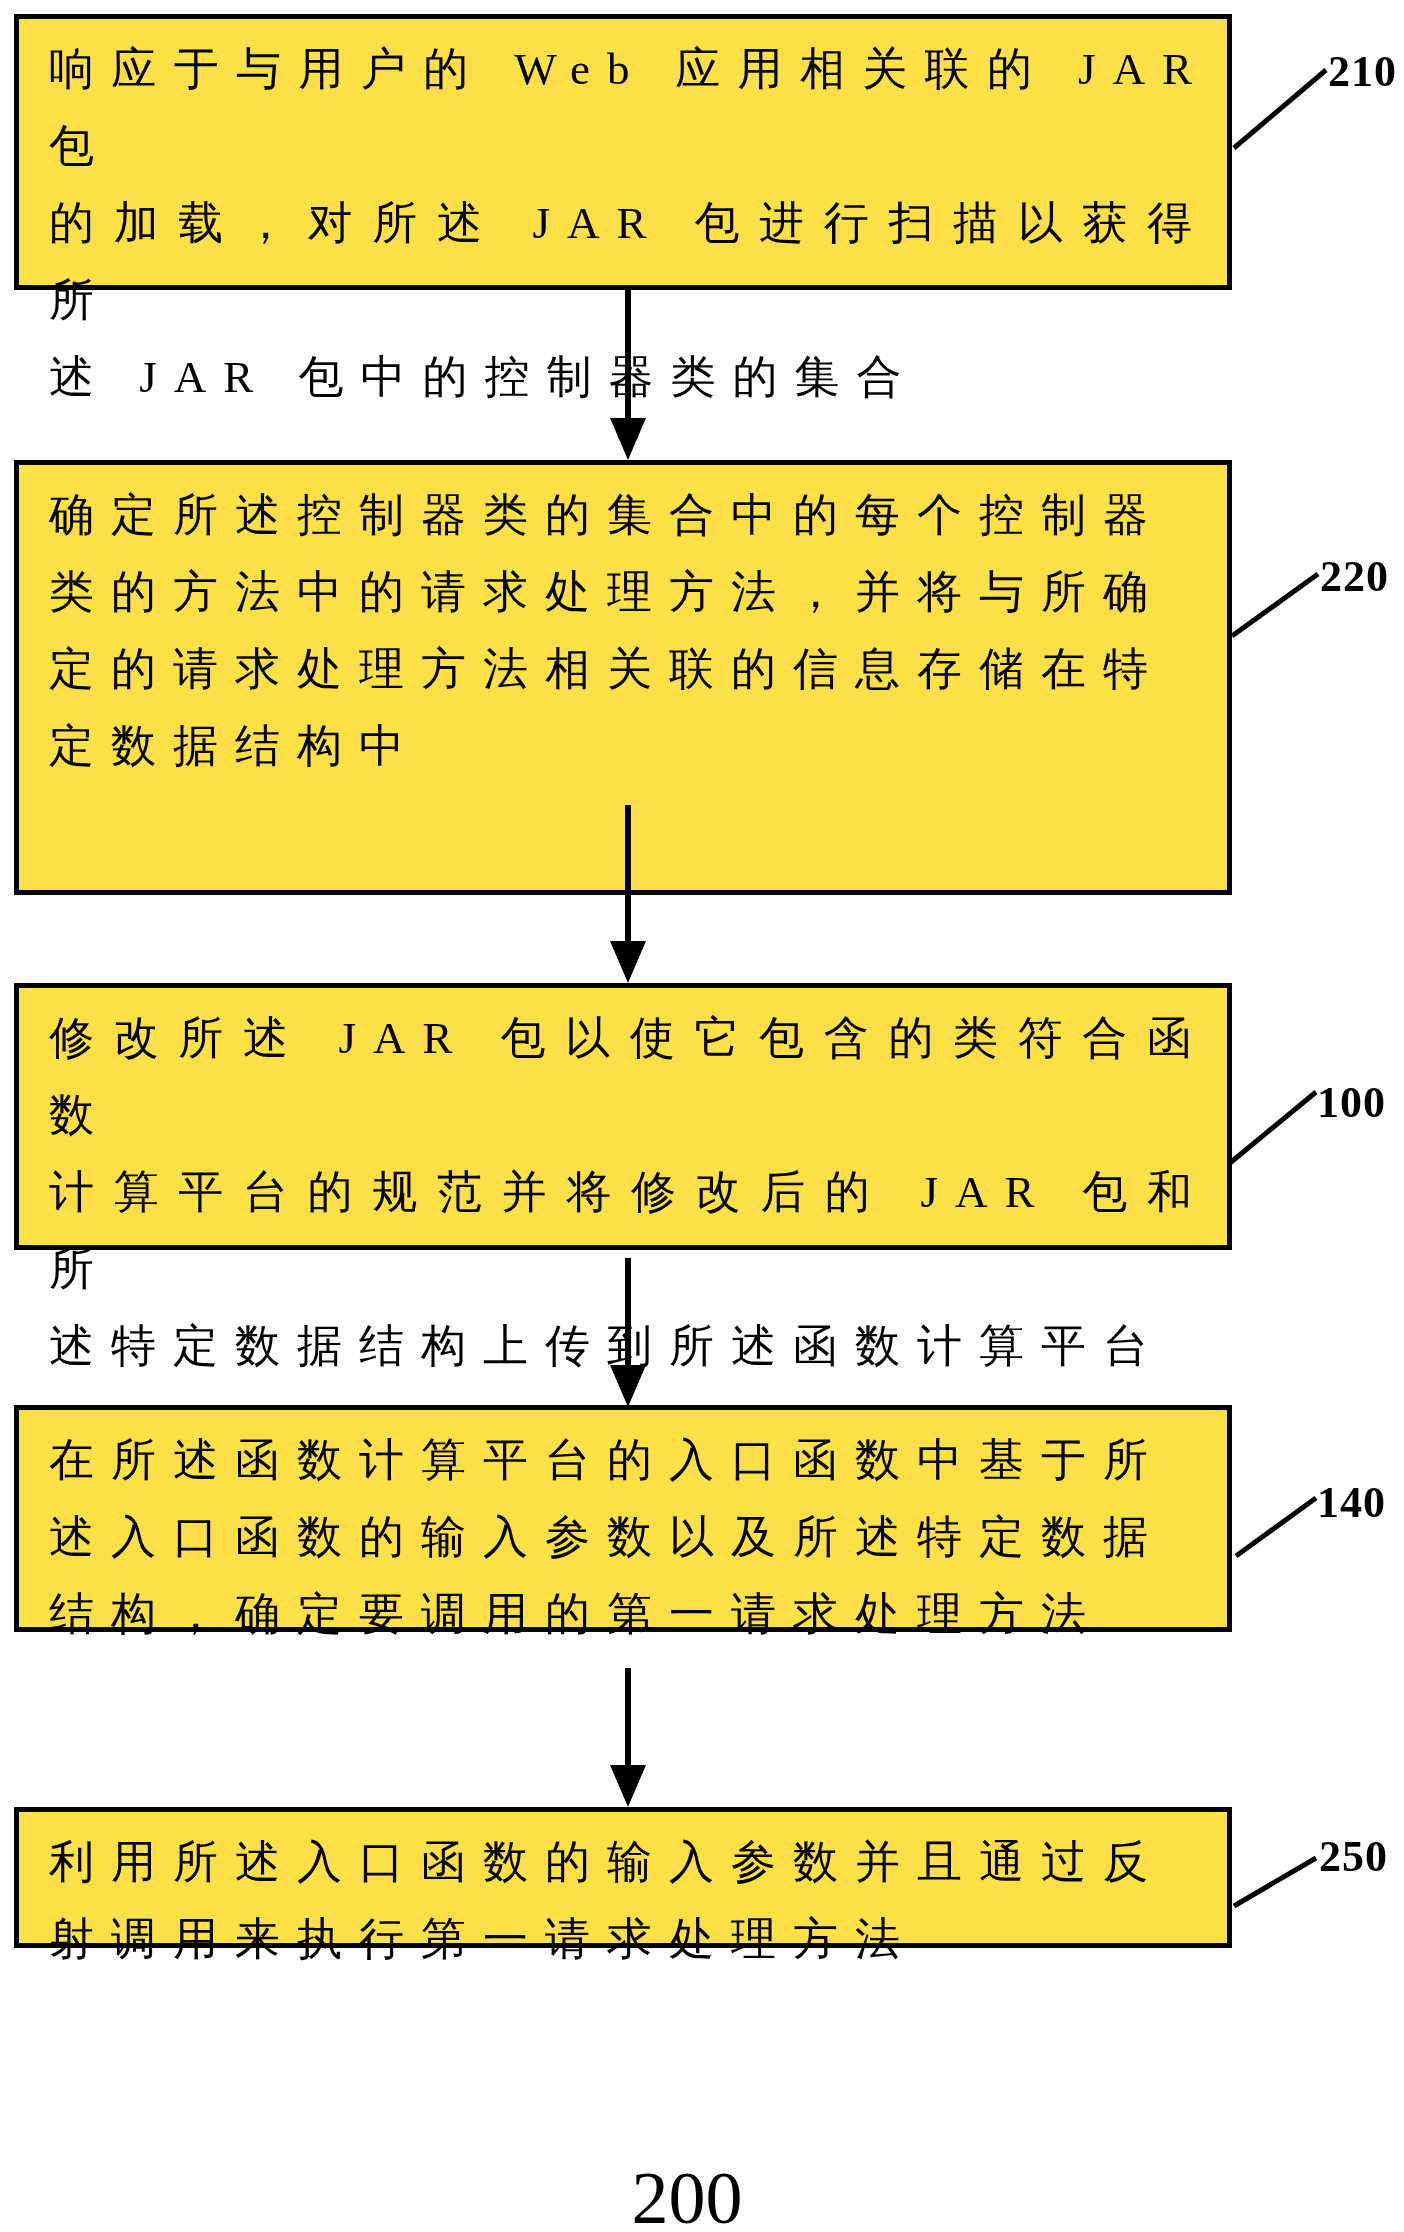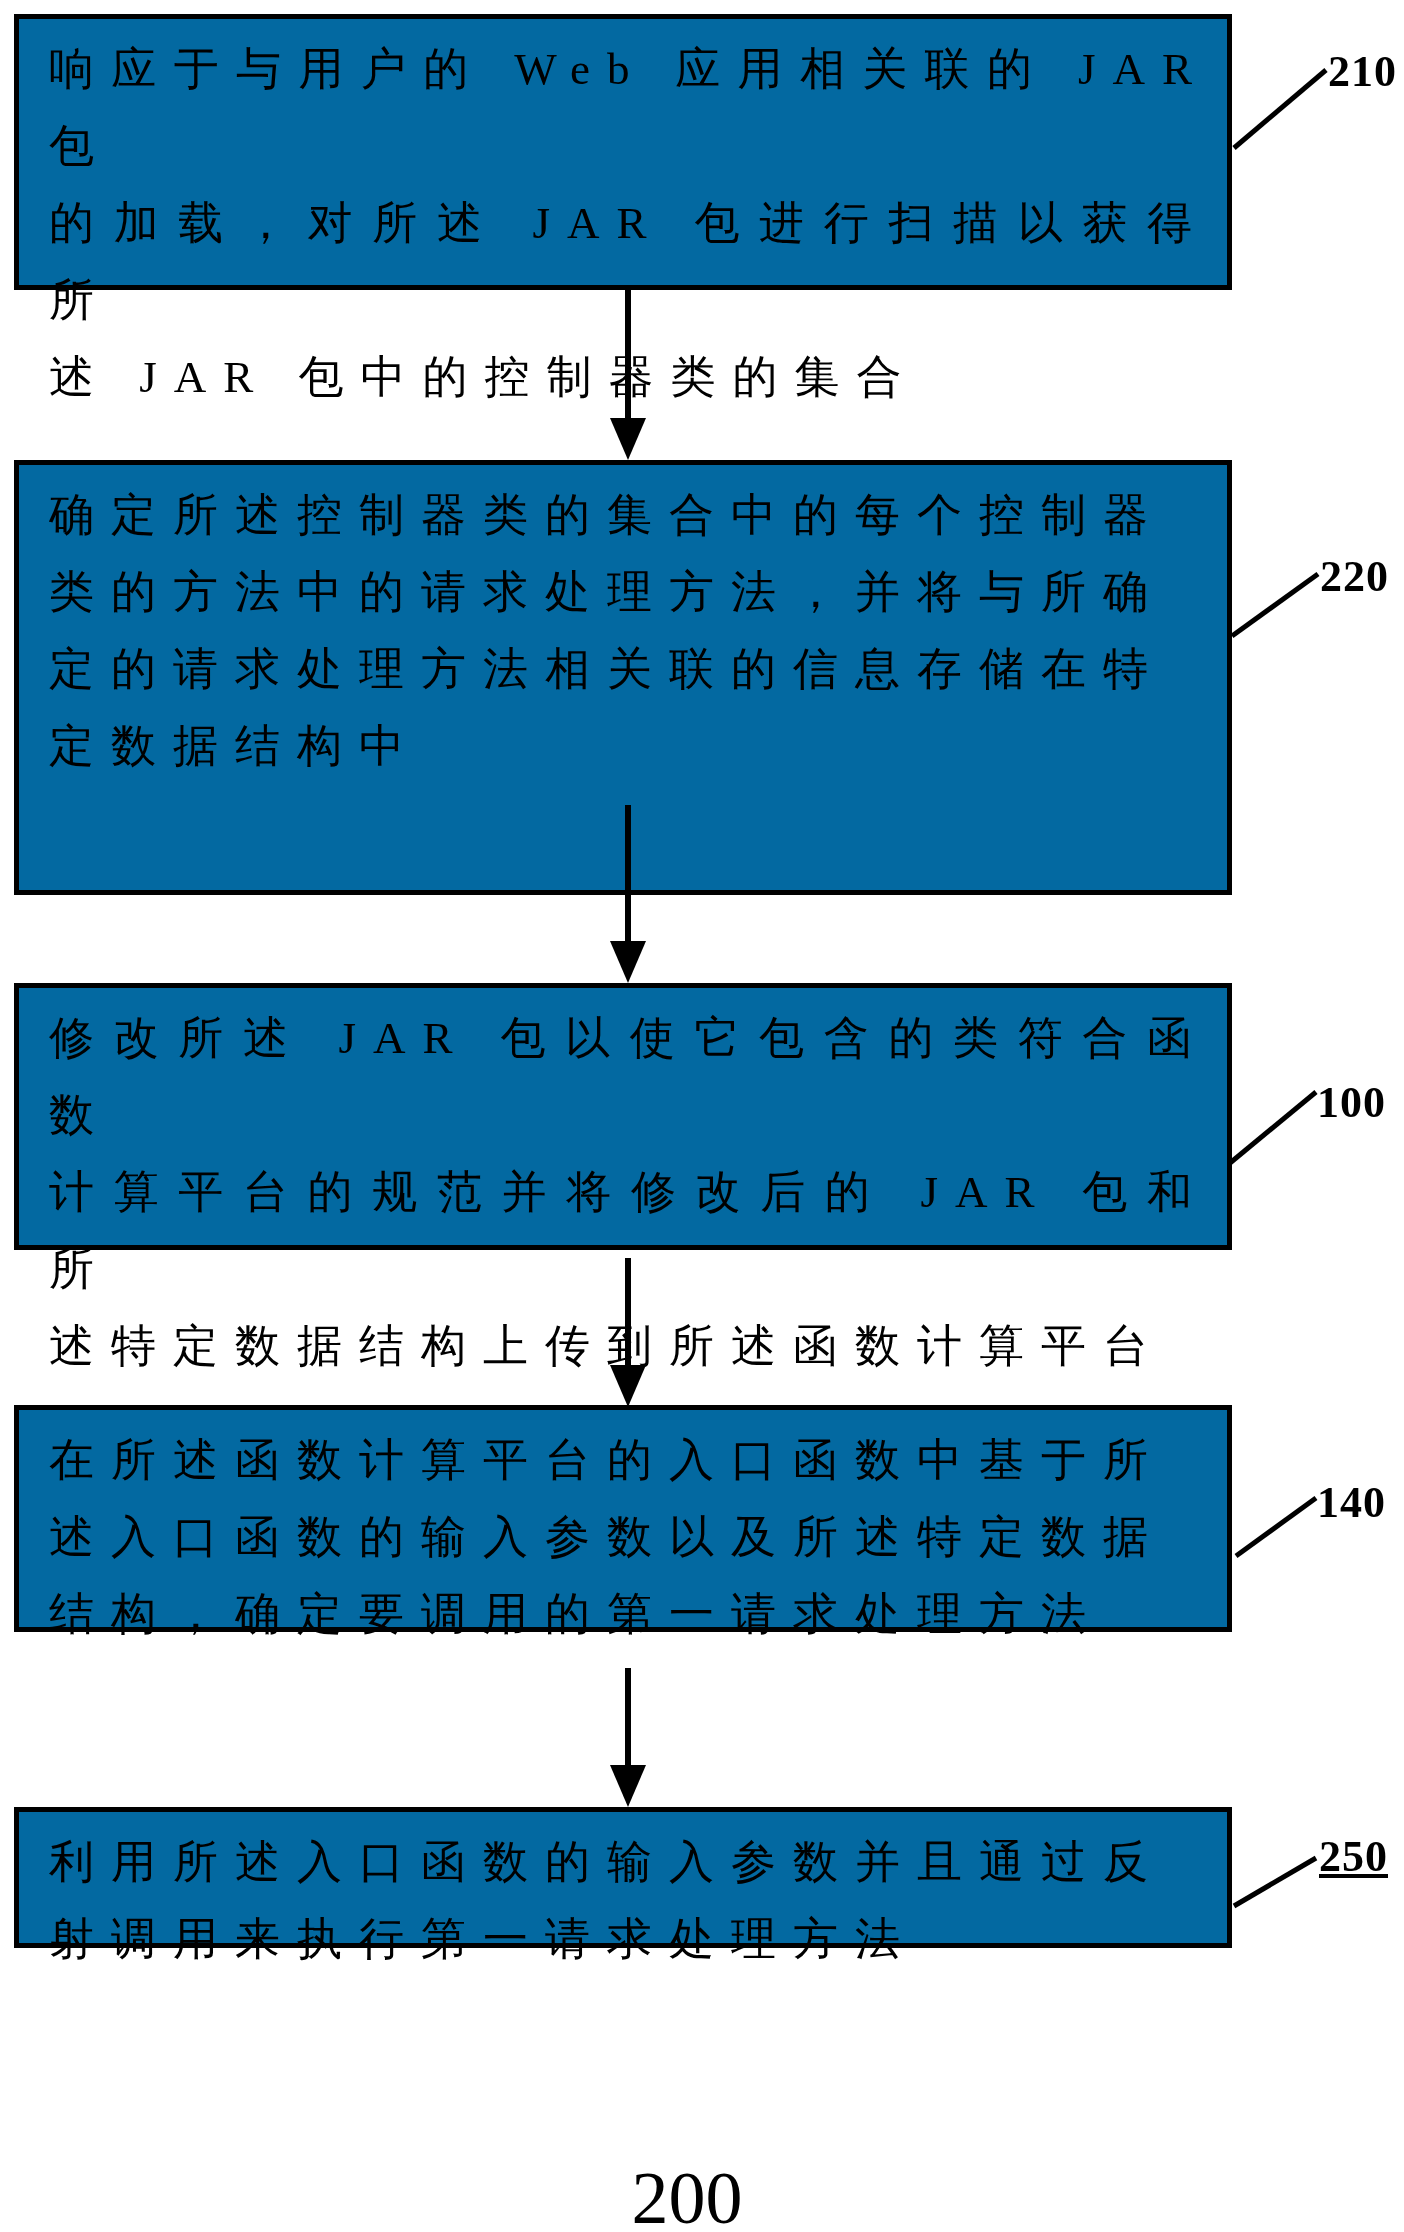--- a/index.html
+++ b/index.html
@@ -15,21 +15,21 @@
     color: #000000;
     font-family: "Liberation Serif", serif;
     overflow: hidden;
   }
   .flow-box {
     position: absolute;
     left: 14px;
     width: 1218px;
     border: 5px solid #000000;
     box-sizing: border-box;
-    background: #0369a1;
+    background: #fde047;
   }
   .box-text {
     padding: 12px 18px 0 30px;
     font-size: 45px;
     line-height: 77px;
     letter-spacing: 17px;
     white-space: pre-line;
     text-align: justify;
     font-family: "Liberation Serif", serif;
   }
@@ -73,21 +73,21 @@
     position: absolute;
     font-size: 44px;
     font-weight: bold;
     letter-spacing: 1px;
     font-family: "Liberation Serif", serif;
   }
   #ref-210 { left: 1328px; top: 46px; }
   #ref-220 { left: 1320px; top: 551px; }
   #ref-230 { left: 1317px; top: 1077px; }
   #ref-240 { left: 1317px; top: 1477px; }
-  #ref-250 { left: 1319px; top: 1831px; text-decoration: underline; }
+  #ref-250 { left: 1319px; top: 1831px; }
 
   .fig-num {
     position: absolute;
     left: 450px;
     top: 2156px;
     width: 474px;
     text-align: center;
     font-size: 74px;
     font-family: "Liberation Serif", serif;
   }

